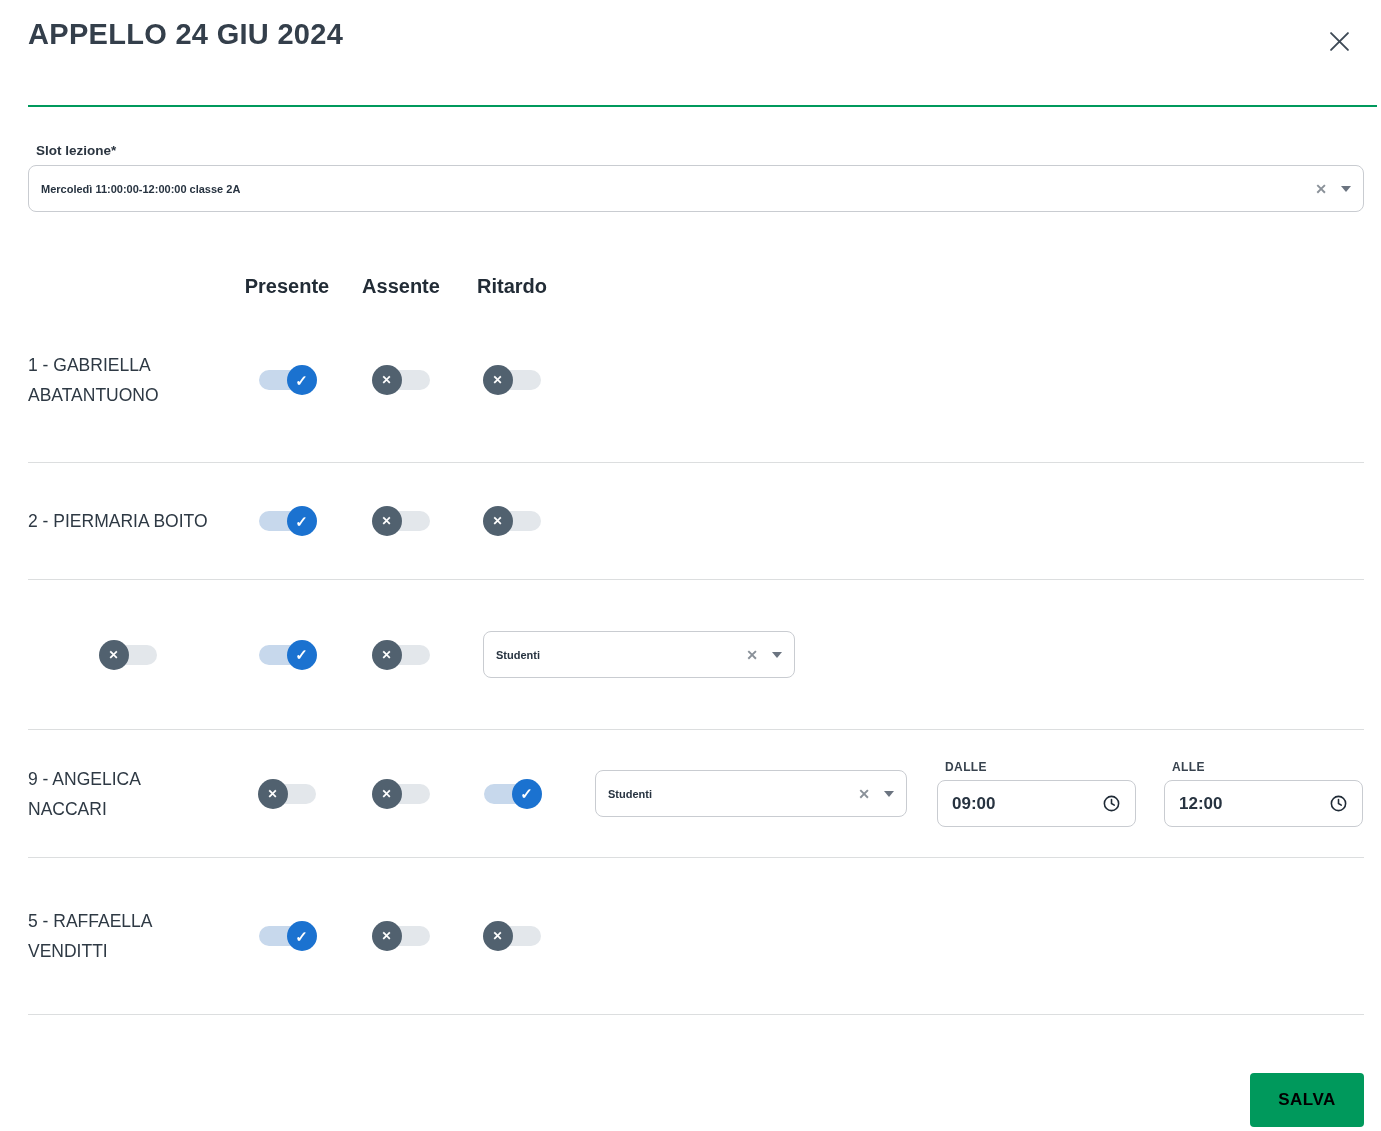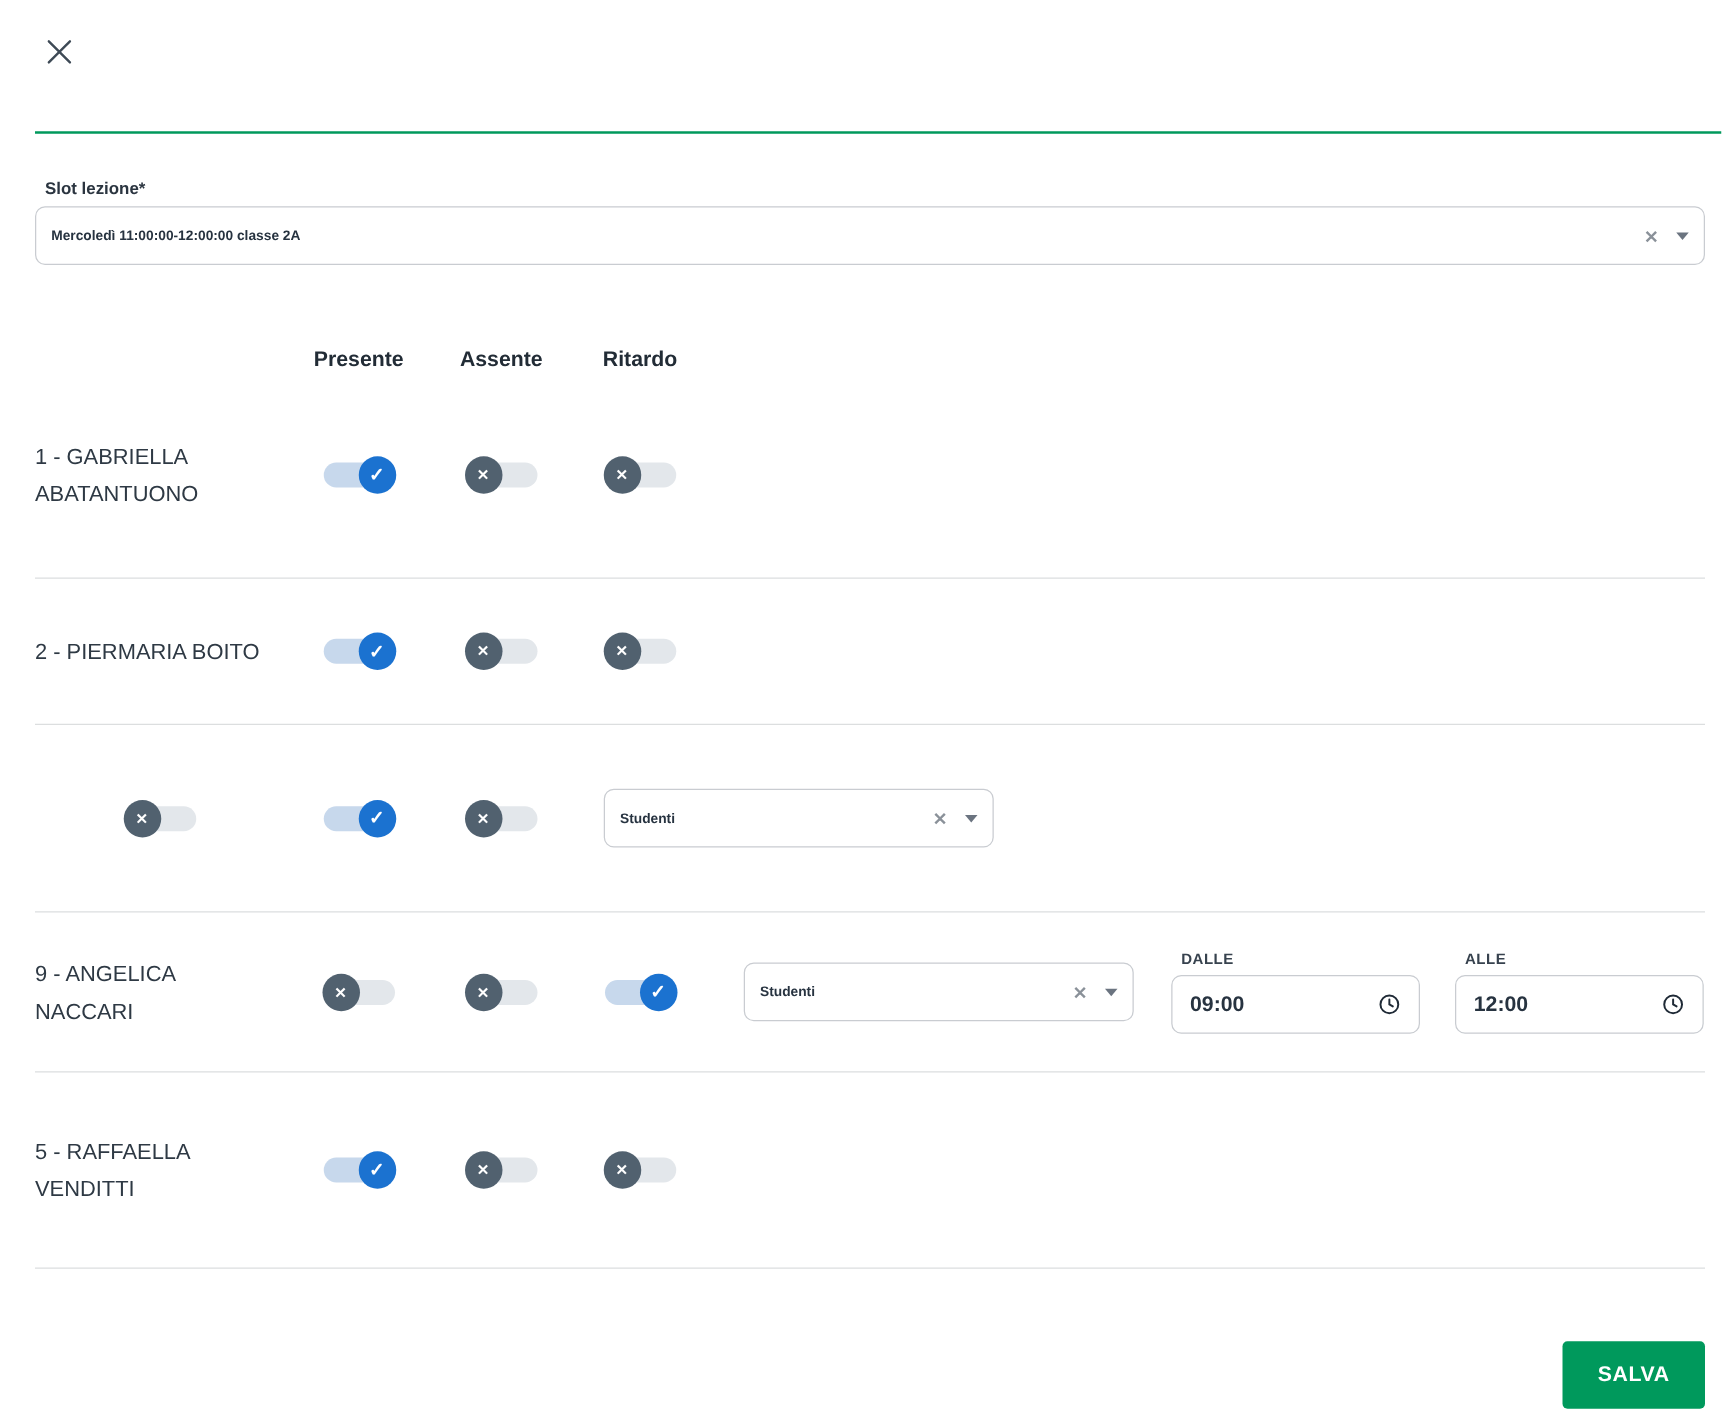--- a/index.html
+++ b/index.html
@@ -88,21 +88,21 @@
   }
 
   
   .grid {
     display: grid;
     grid-template-columns: 200px 118px 110px 112px 339px 257px 199px;
     align-items: center;
   }
   .header-row { margin-top: 60px; min-height: 26px; align-items: end; }
   .hdr {
-    font-size: 17px;
+    font-size: 20px;
     font-weight: bold;
     color: #222c36;
   }
   .hdr-c { text-align: center; }
   .hdr-tip { padding-left: 27px; }
 
   .student-row { border-bottom: 1px solid #dcdedf; }
   .rows .student-row:nth-child(1) { min-height: 165px; }
   .rows .student-row:nth-child(2) { min-height: 117px; }
   .rows .student-row:nth-child(3) { min-height: 150px; }
@@ -166,39 +166,40 @@
   .time-value { font-size: 17px; font-weight: bold; color: #273340; }
 
   
   .modal-footer {
     display: flex;
     justify-content: flex-end;
     padding: 58px 17px 0 0;
   }
   .save-btn {
     background: var(--accent-green, #00995C);
-    color: #ffffff;
+    color: #000000;
     border: none;
     border-radius: 4px;
     height: 54px;
     min-width: 114px;
     padding: 0 26px;
     font-family: "Liberation Sans", sans-serif;
     font-size: 17px;
     font-weight: bold;
     letter-spacing: 0.5px;
     cursor: pointer;
   }
 </style>
 </head>
 <body>
 
 <div class="modal">
 
   <div class="modal-header">
+    <h1 class="modal-title">APPELLO 24 GIU 2024</h1>
     <button class="close-btn">
       <svg width="27" height="27" viewBox="0 0 24 24" fill="none" stroke="#3e4a56" stroke-width="1.7" stroke-linecap="round">
         <path d="M4.5 4.5 L19.5 19.5 M19.5 4.5 L4.5 19.5"></path>
       </svg>
     </button>
   </div>
 
   <div class="green-divider"></div>
 
   <div class="content">

